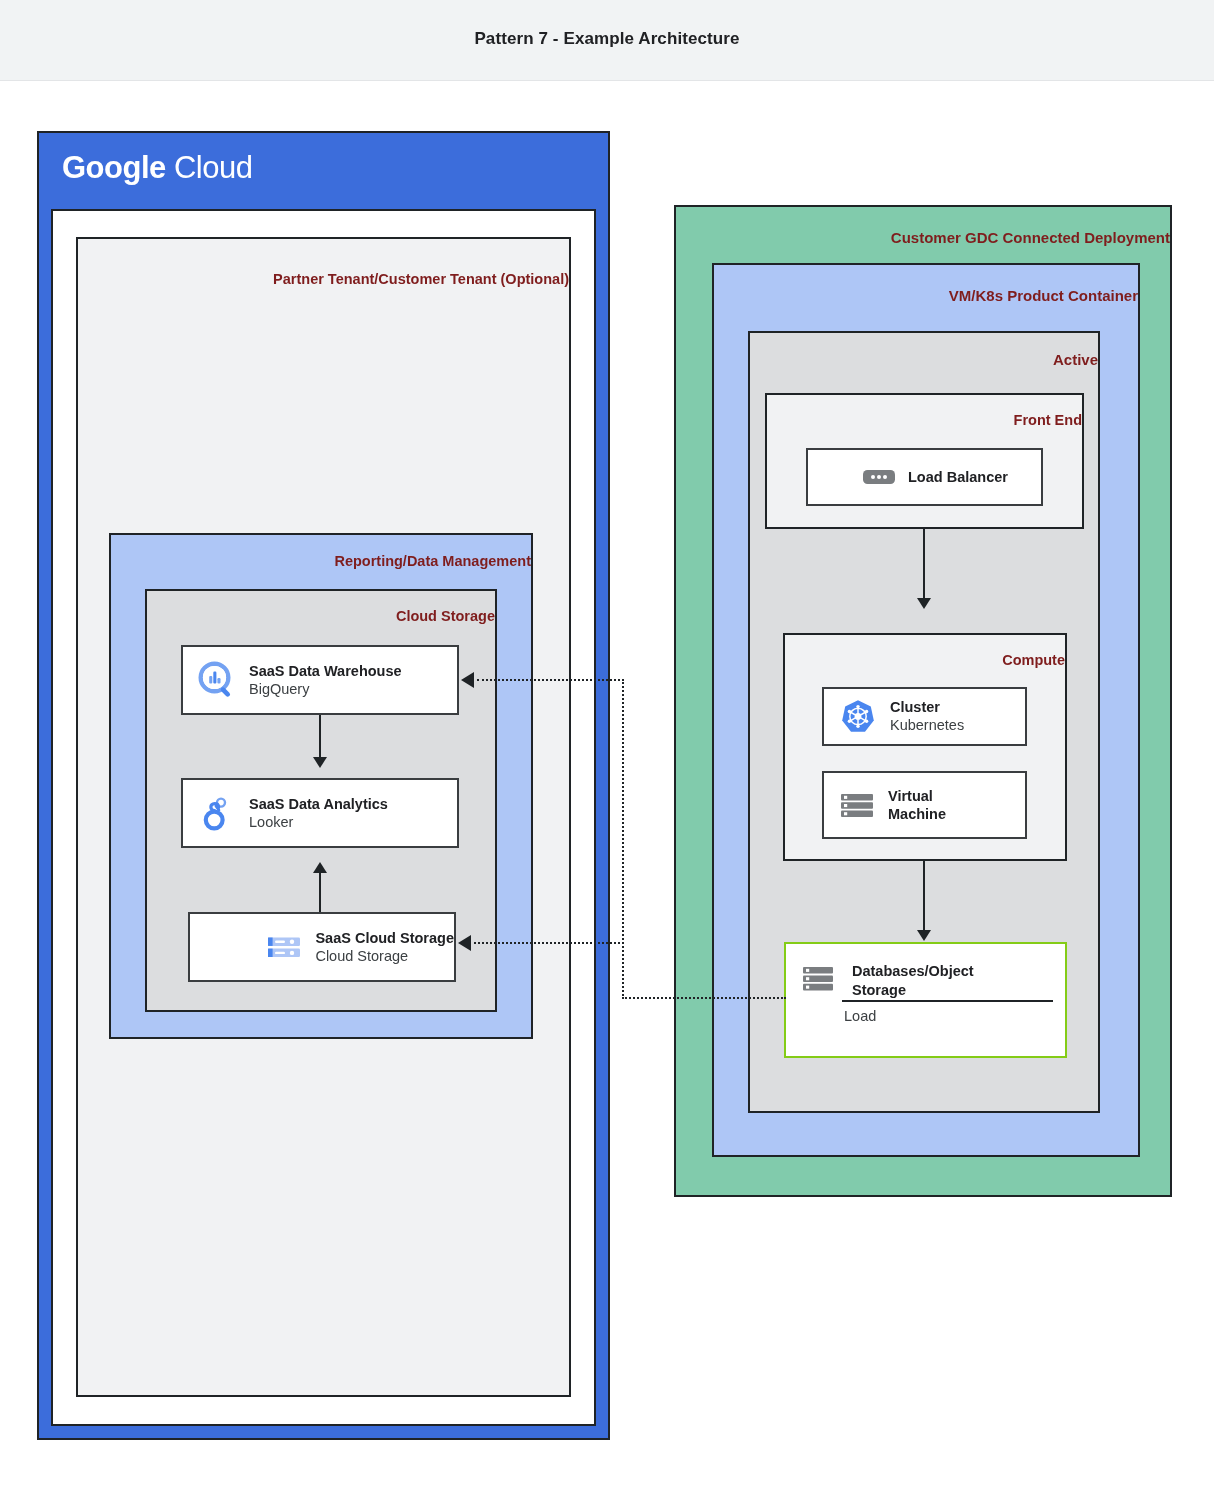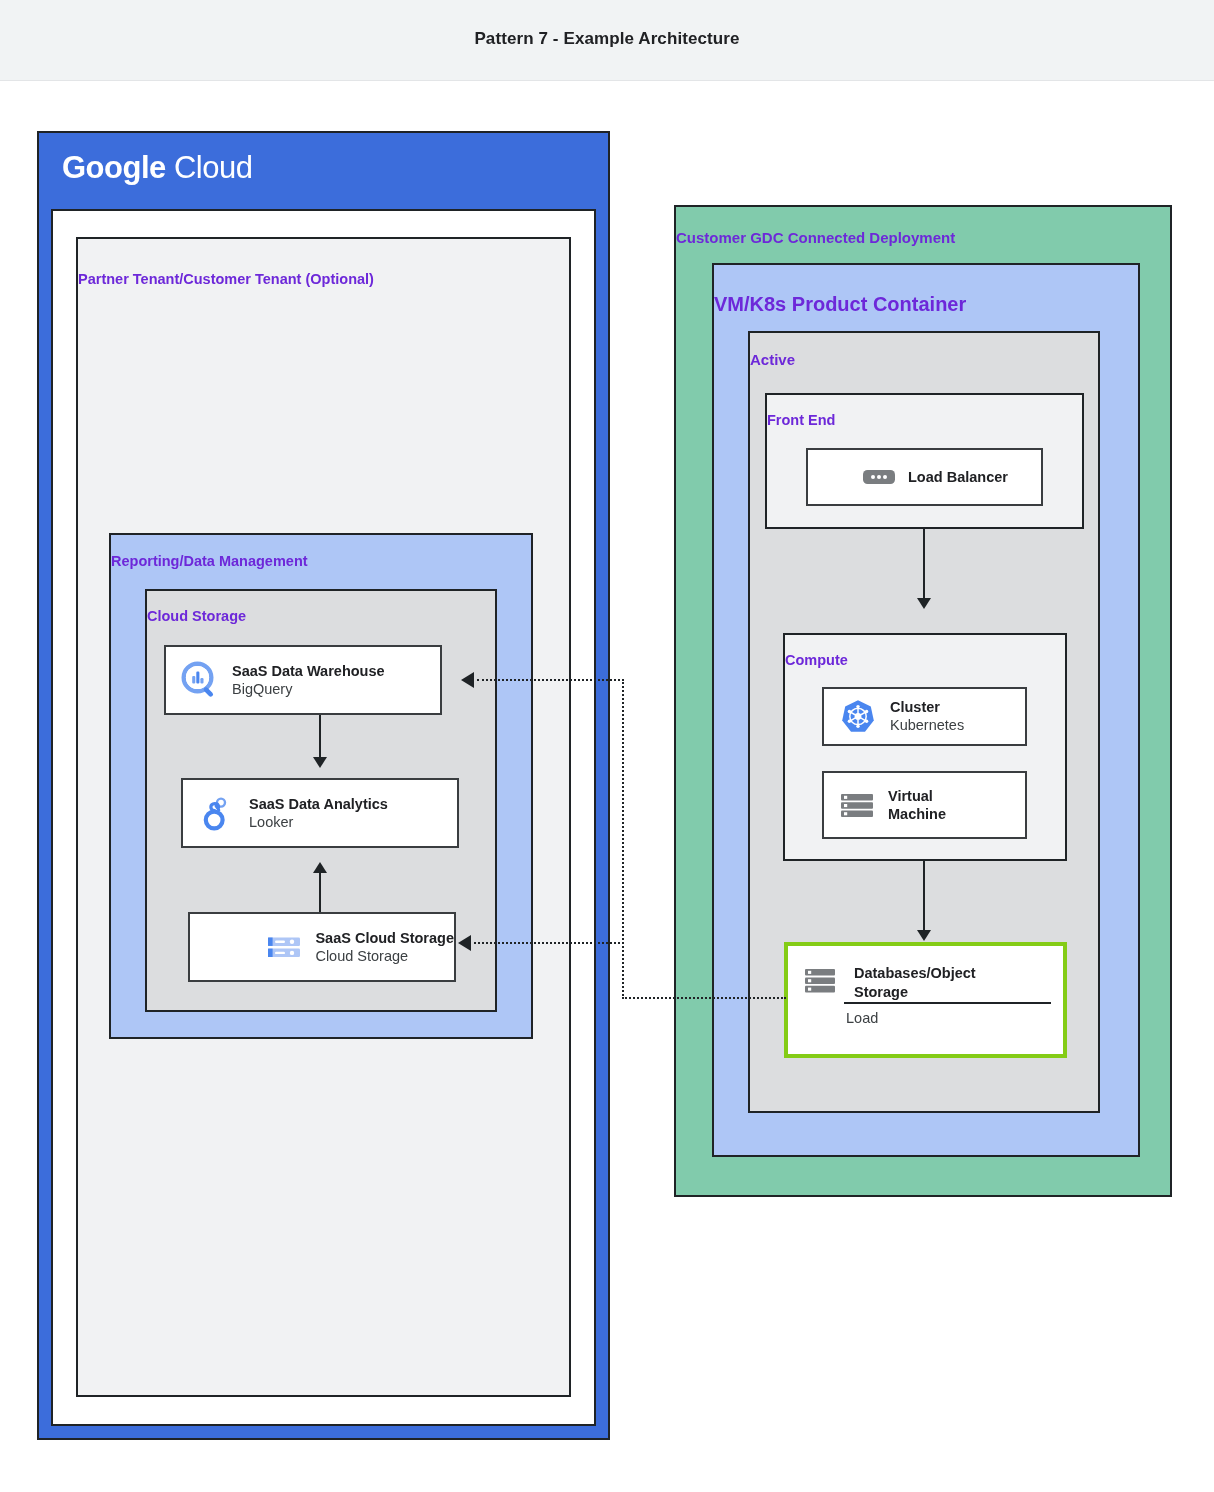--- a/index.html
+++ b/index.html
@@ -20,21 +20,21 @@
   .titlebar .t {
     position: absolute; left: 0; top: 29px; width: 1214px;
     text-align: center; font-size: 17px; font-weight: bold; color: #202124;
     letter-spacing: .1px;
   }
 
   
   .box { position: absolute; border: 2px solid #1f2326; }
   .box > .hdr {
     position: absolute; left: 0; top: 0; width: 100%;
-    text-align: left; font-weight: bold; color: #6d28d9;
+    text-align: right; font-weight: bold; color: #7f1d1d;
   }
 
   
   .f-gcblue  { background: #3c6ddb; }
   .f-white   { background: #ffffff; }
   .f-lgray   { background: #f1f2f3; }
   .f-lblue   { background: #aec6f6; }
   .f-mgray   { background: #dcdddf; }
   .f-green   { background: #81cbac; }
 
@@ -52,21 +52,21 @@
     position: absolute; background: #ffffff; border: 2px solid #3a3d40;
     display: flex; align-items: center;
   }
   .node .ic { flex: 0 0 auto; margin-left: 14px; margin-right: 12px;
     display: flex; align-items: center; justify-content: center; }
   .node .txt { display: flex; flex-direction: column; justify-content: center; }
   .node .t1 { font-size: 14.5px; font-weight: bold; color: #202124; line-height: 1.25; }
   .node .t2 { font-size: 14.5px; font-weight: normal; color: #3c4043; line-height: 1.3; }
 
   
-  .dbnode { position:absolute; background:#fff; border:4px solid #84cc16; }
+  .dbnode { position:absolute; background:#fff; border:2px solid #84cc16; }
   .dbnode .row { display:flex; align-items:flex-start; padding-top:18px; }
   .dbnode .ic { margin-left:16px; margin-right:14px; }
   .dbnode .t1 { font-size:14.5px; font-weight:bold; color:#202124; line-height:1.3; }
   .dbnode .divider { position:absolute; left:56px; right:12px; top:56px; height:2px; background:#1f2326; }
   .dbnode .foot { position:absolute; left:58px; top:64px; font-size:14.5px; color:#3c4043; }
 
   
   .svgic { display:block; }
 
   
@@ -110,21 +110,21 @@
   </div>
 
   <div class="box f-lblue" style="left:109px; top:533px; width:424px; height:506px;">
     <div class="hdr" style="top:18px; font-size:14.5px;">Reporting/Data Management</div>
   </div>
 
   <div class="box f-mgray" style="left:145px; top:589px; width:352px; height:423px;">
     <div class="hdr" style="top:17px; font-size:14.5px;">Cloud Storage</div>
   </div>
 
-  <div class="node" style="left:164px; top:645px; width:278px; height:70px;">
+  <div class="node" style="left:181px; top:645px; width:278px; height:70px;">
     <span class="ic">
       <svg class="svgic" width="40" height="40" viewBox="0 0 40 40">
         <circle cx="17.5" cy="17.5" r="13.8" fill="none" stroke="#74a2f2" stroke-width="4.4"></circle>
         <circle cx="17.5" cy="17.5" r="11.6" fill="#ffffff"></circle>
         <rect x="12.2" y="16.0" width="3.1" height="7.5" rx="1.1" fill="#74a2f2"></rect>
         <rect x="16.3" y="11.6" width="3.1" height="11.9" rx="1.1" fill="#4a86ef"></rect>
         <rect x="20.4" y="18.1" width="3.1" height="5.4" rx="1.1" fill="#74a2f2"></rect>
         <rect x="26.0" y="26.4" width="4.7" height="11.2" rx="2.3" fill="#4a86ef" transform="rotate(-45 28.4 32)"></rect>
       </svg>
     </span>
@@ -172,21 +172,21 @@
       <span class="t1">SaaS Cloud Storage</span>
       <span class="t2">Cloud Storage</span>
     </span>
   </div>
 
   <div class="box f-green" style="left:674px; top:205px; width:498px; height:992px;">
     <div class="hdr" style="top:22px; font-size:15px;">Customer GDC Connected Deployment</div>
   </div>
 
   <div class="box f-lblue" style="left:712px; top:263px; width:428px; height:894px;">
-    <div class="hdr" style="top:28px; font-size:20px;">VM/K8s Product Container</div>
+    <div class="hdr" style="top:22px; font-size:15px;">VM/K8s Product Container</div>
   </div>
 
   <div class="box f-mgray" style="left:748px; top:331px; width:352px; height:782px;text-decoration:underline;">
     <div class="hdr" style="top:18px; font-size:15px;">Active</div>
   </div>
 
   <div class="box f-lgray" style="left:765px; top:393px; width:319px; height:136px;">
     <div class="hdr" style="top:17px; font-size:14.5px;">Front End</div>
   </div>
 

